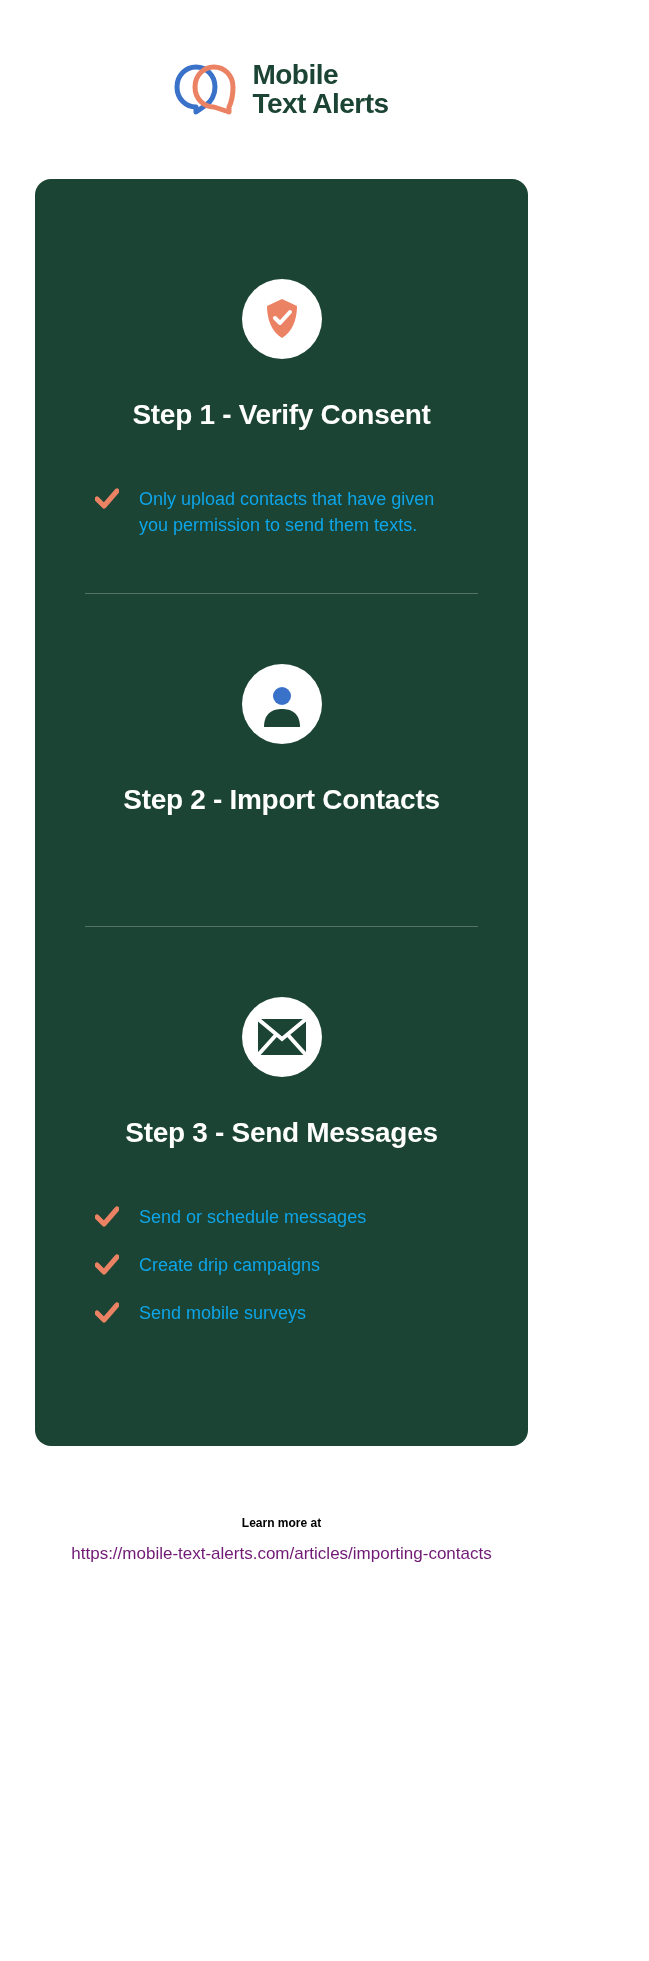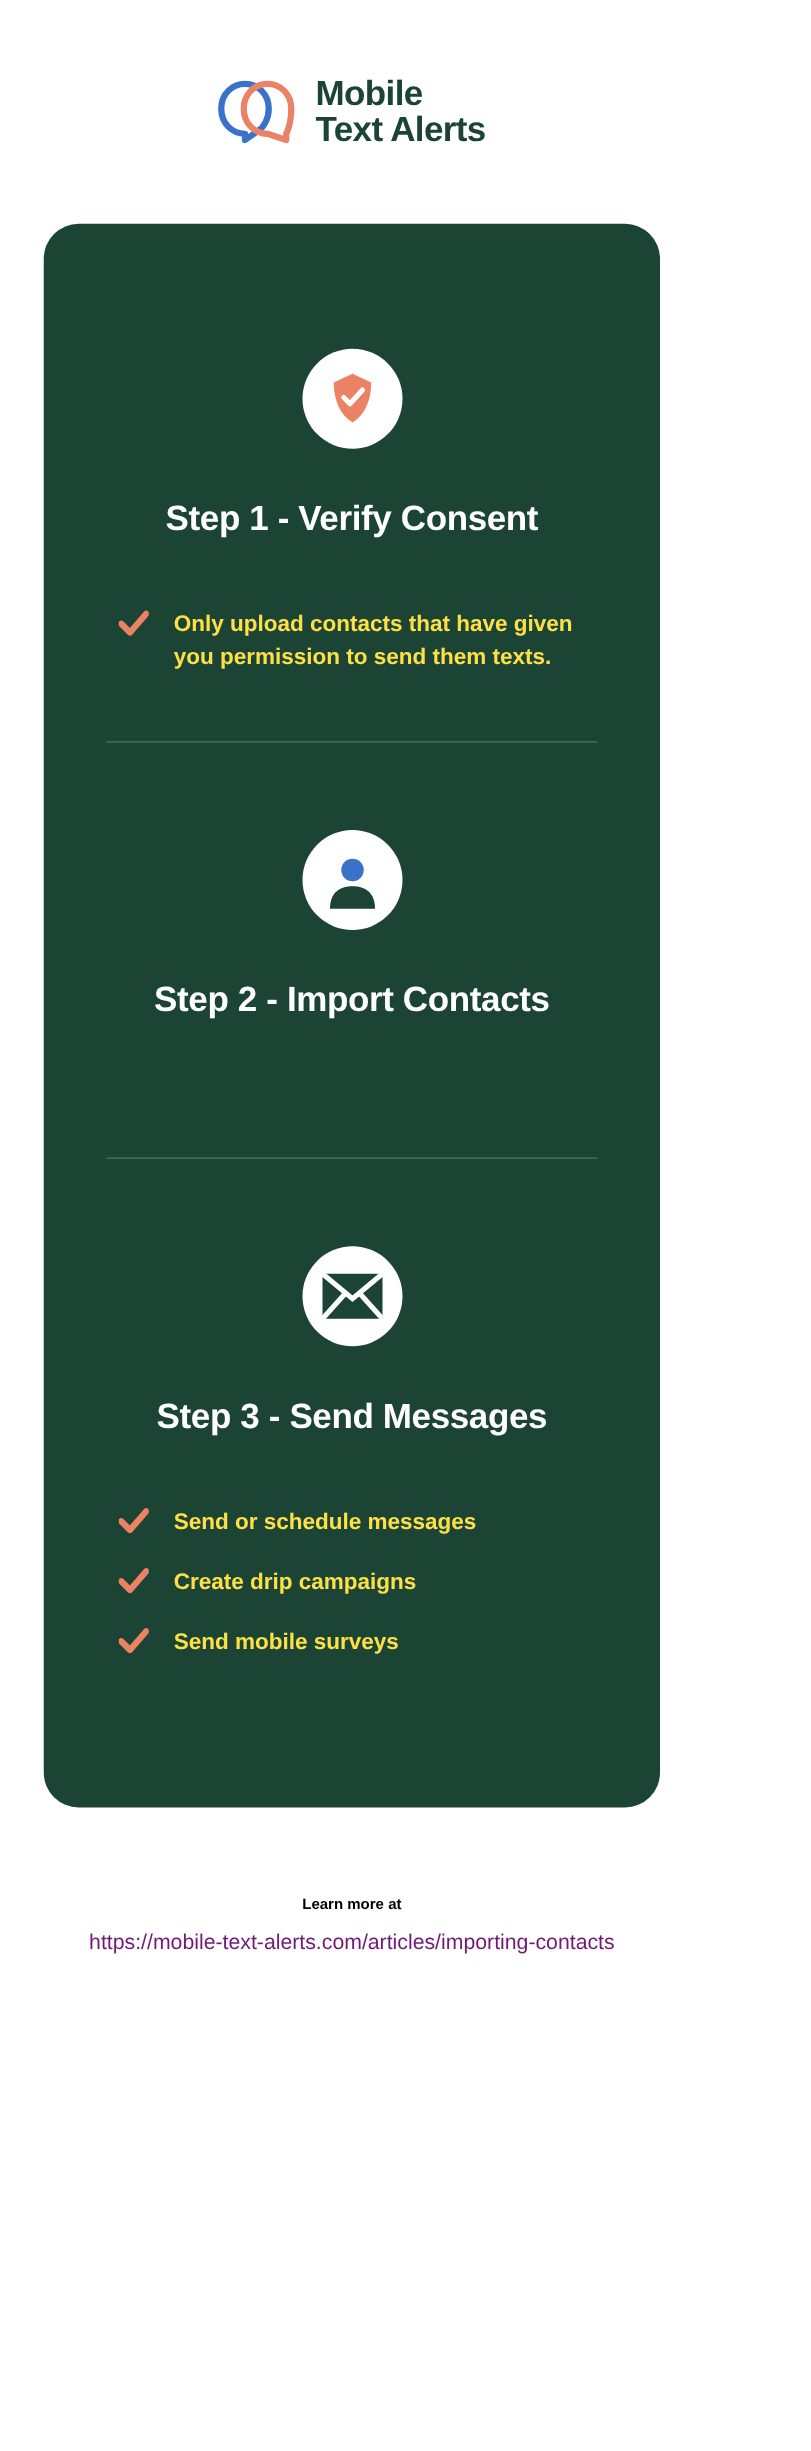--- a/index.html
+++ b/index.html
@@ -17,40 +17,40 @@
     align-items: center;
     justify-content: center;
     gap: 16px;
     margin-bottom: 60px;
   }
   .logo-mark { width: 62px; height: 52px; flex: 0 0 auto; }
   .logo-text { display: flex; flex-direction: column; line-height: 1.05; }
   .logo-line { font-size: 28px; font-weight: 800; color: #1b4434; letter-spacing: -0.5px; }
   .card {
     background: #1b4434;
-    border-radius: 28px;
+    border-radius: 16px;
     padding: 100px 50px 120px 50px;
     color: #ffffff;
     margin-top: 44px;
   }
   .step { display: flex; flex-direction: column; align-items: center; }
   .icon-circle {
     width: 80px; height: 80px; border-radius: 50%; background: #ffffff;
     display: flex; align-items: center; justify-content: center;
     margin-bottom: 40px;
   }
   .step-title {
     font-size: 28px; font-weight: 800; text-align: center; margin-bottom: 55px;
     letter-spacing: -0.3px;
   }
   .bullets { width: 100%; padding: 0 10px; }
   .bullet { display: flex; align-items: flex-start; gap: 20px; margin-bottom: 22px; }
   .bullet:last-child { margin-bottom: 0; }
   .check { flex: 0 0 auto; margin-top: 2px; }
-  .bullet-text { font-size: 18px; line-height: 1.45; font-weight: 700; color: #fde047; }
+  .bullet-text { font-size: 18px; line-height: 1.45; font-weight: 400; color: #0ea5e9; }
   .divider { border: none; border-top: 1px solid rgba(255,255,255,0.25); margin: 55px 0 70px 0; }
   .footer { text-align: center; margin-top: 70px; }
   .footer-line1 { font-size: 12px; font-weight: 700; color: #000; margin-bottom: 14px; }
   .footer-line2 { font-size: 17px; font-weight: 400; color: #701a75; }
 </style>
 </head>
 <body>
 
 <div class="page">
 

